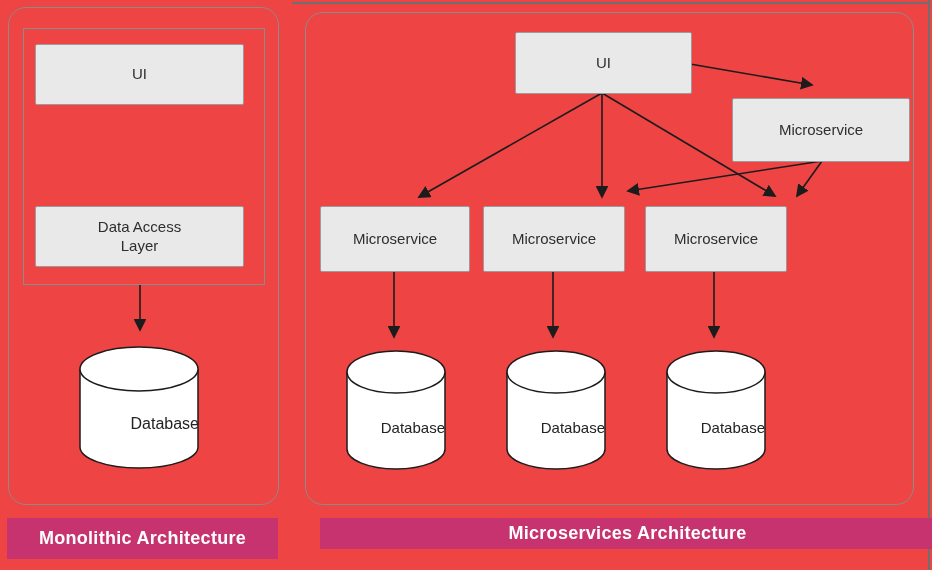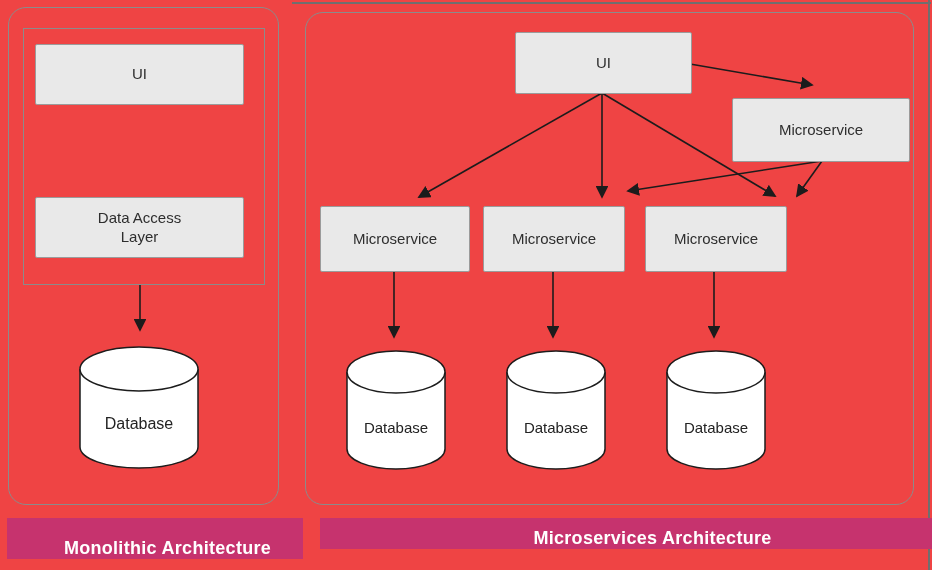--- a/index.html
+++ b/index.html
@@ -6,23 +6,23 @@
   body{font-family:"Liberation Sans", sans-serif;}
   .canvas{position:relative;width:932px;height:570px;background:#ef4444;overflow:hidden;}
   .page-edge-top{position:absolute;left:292px;top:2px;width:639px;height:2px;background:var(--page-edge);}
   .page-edge-right{position:absolute;left:928px;top:0;width:2px;height:570px;background:var(--page-edge);}
   .container{position:absolute;border:1.6px solid var(--container-border);border-radius:18px;background:transparent;}
   .stack-frame{position:absolute;border:1.5px solid var(--container-border);background:transparent;}
   .node{position:absolute;display:flex;align-items:center;justify-content:center;
         background:var(--node-fill);border:1.3px solid var(--node-border);border-radius:2px;
         font-size:15px;color:#2e2e2e;text-align:center;line-height:1.25;}
   .node .wrap-label{display:inline-block;max-width:110px;}
-  .db-label{position:absolute;text-align:center;font-size:16px;color:#232323;}
-  .banner{position:absolute;display:flex;align-items:flex-end;justify-content:center;
-          background:var(--accent);color:#fff;font-weight:bold;font-size:18px;letter-spacing:.3px;padding-left:25px;}
+  .db-label{position:absolute;text-align:right;font-size:16px;color:#232323;}
+  .banner{position:absolute;display:flex;align-items:center;justify-content:center;
+          background:var(--accent);color:#fff;font-weight:bold;font-size:18px;letter-spacing:.3px;}
   svg.overlay{position:absolute;left:0;top:0;pointer-events:none;}
   .edge{stroke:var(--line);stroke-width:1.6;fill:none;}
   .cyl{stroke:var(--line);stroke-width:1.5;fill:#fff;}
 </style>
 </head>
 <body>
 
 <div class="canvas">
 
   <div class="page-edge-top"></div>
@@ -67,21 +67,21 @@
     </g>
   </svg>
 
   <div class="container" style="left:8px;top:7px;width:269px;height:496px"></div>
 
   <div class="stack-frame" style="left:23px;top:28px;width:240px;height:255px"></div>
 
   <div class="node" style="left:35px;top:44px;width:207px;height:59px">
     <span>UI</span>
   </div>
-  <div class="node" style="left:35px;top:197px;width:207px;height:59px">
+  <div class="node" style="left:35px;top:206px;width:207px;height:59px">
     <span class="wrap-label">Data Access Layer</span>
   </div>
 
   <div class="db-label" style="left:79px;top:415px;width:120px">Database</div>
 
   <div class="banner" style="left:7px;top:518px;width:271px;height:41px">
     <span>Monolithic Architecture</span>
   </div>
 
   <div class="container" style="left:305px;top:12px;width:607px;height:491px"></div>

